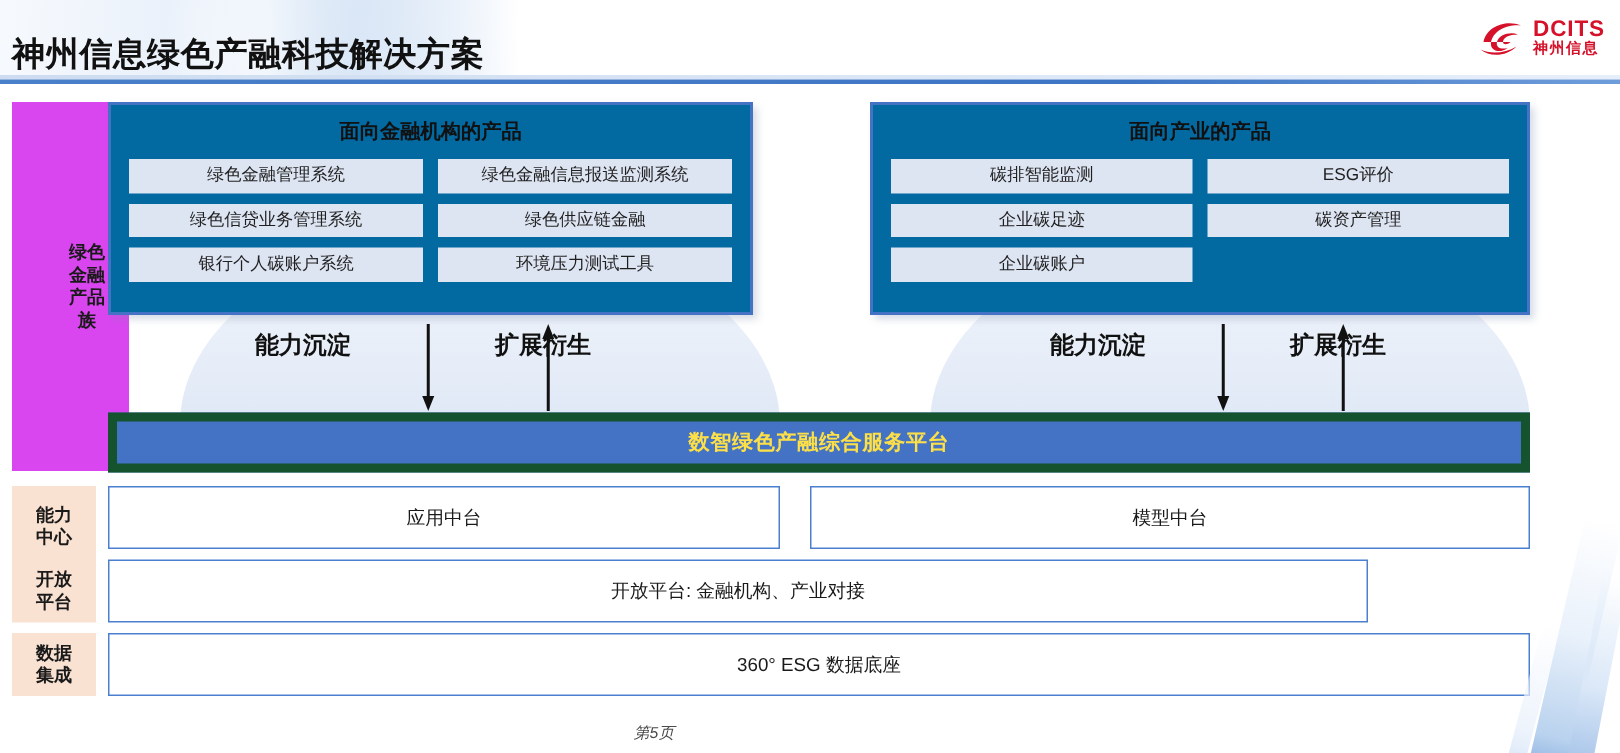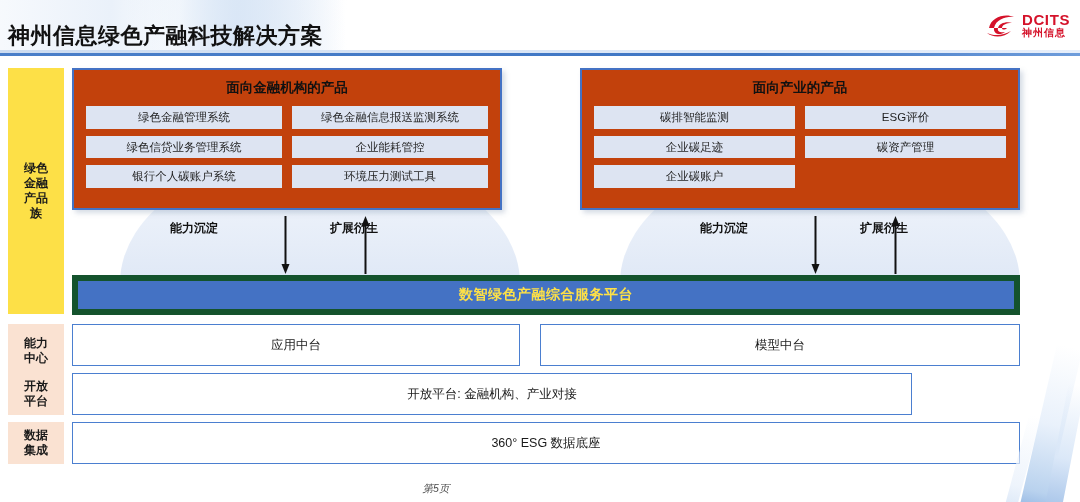--- a/index.html
+++ b/index.html
@@ -120,32 +120,33 @@
     justify-content: center;
     text-align: center;
     font-weight: bold;
     font-size: 12px;
     line-height: 1.25;
     color: #1a1a1a;
   }
   #side-green {
     left: 8px; top: 12px;
     width: 56px; height: 246px;
-    background: #fde047;
+    background: #d946ef;
+    padding-left: 22px;
   }
   #side-ability { left: 8px; top: 268px; width: 56px; height: 54px; background: #fae2d2; }
   #side-open    { left: 8px; top: 317px; width: 56px; height: 42px; background: #fae2d2; }
   #side-data    { left: 8px; top: 366px; width: 56px; height: 42px; background: #fae2d2; }
 
   
   .panel {
     position: absolute;
     top: 12px;
     height: 142px;
-    background: #c2410c;
+    background: #0369a1;
     border: 2px solid #4472c4;
     box-shadow: 3px 3px 5px rgba(120,140,170,.30);
     box-sizing: border-box;
   }
   #panel-fin { left: 72px; width: 430px; }
   #panel-ind { left: 580px; width: 440px; }
   .panel-title {
     text-align: center;
     font-size: 13.5px;
     font-weight: bold;
@@ -168,21 +169,21 @@
     white-space: nowrap;
     overflow: hidden;
   }
 
   
   .arrow-group { position: absolute; }
   #arrows-left  { left: 170px; top: 160px; width: 280px; height: 60px; }
   #arrows-right { left: 700px; top: 160px; width: 280px; height: 60px; }
   .arrow-cap {
     position: absolute;
-    font-size: 12px;
+    font-size: 16px;
     font-weight: bold;
     color: #111111;
     white-space: nowrap;
     top: 4px;
   }
   .cap-down { left: 0px; }
   .cap-up   { left: 160px; }
   .arrow-line { position: absolute; width: 11px; height: 58px; top: 0; }
   .arr-down { left: 110px; }
   .arr-up   { left: 190px; }
@@ -301,21 +302,21 @@
   <div class="side-label" id="side-data">
     <span>数据<br>集成</span>
   </div>
 
   <div class="panel" id="panel-fin">
     <div class="panel-title">面向金融机构的产品</div>
     <div class="panel-grid">
       <div class="chip">绿色金融管理系统</div>
       <div class="chip">绿色金融信息报送监测系统</div>
       <div class="chip">绿色信贷业务管理系统</div>
-      <div class="chip">企业能耗管控</div>
+      <div class="chip">绿色供应链金融</div>
       <div class="chip">银行个人碳账户系统</div>
       <div class="chip">环境压力测试工具</div>
     </div>
   </div>
 
   <div class="panel" id="panel-ind">
     <div class="panel-title">面向产业的产品</div>
     <div class="panel-grid">
       <div class="chip">碳排智能监测</div>
       <div class="chip">ESG评价</div>

